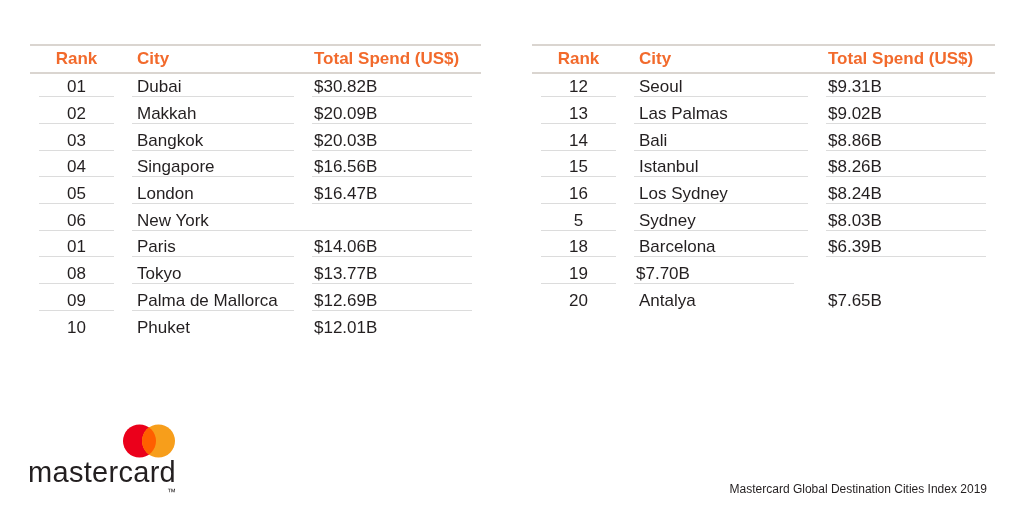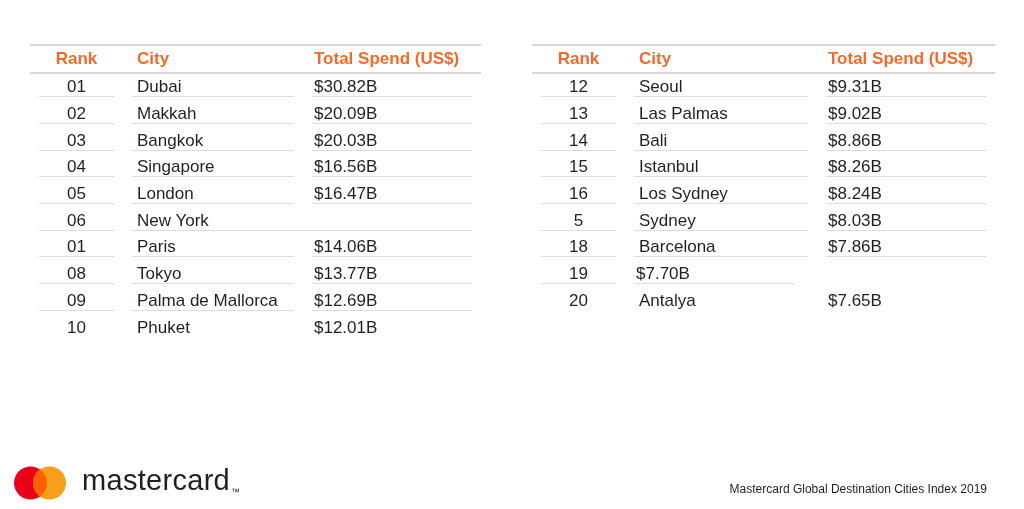--- a/index.html
+++ b/index.html
@@ -25,21 +25,21 @@
 
   .th { color:var(--accent,#f26a2c); font-weight:700; }
 
   .tbody .trow { height:26.7px; }
   .tbody .cell { color:var(--text,#231f20); position:relative; }
   .tbody .trow:not(:last-child) .cell::after {
     content:""; position:absolute; left:9px; right:9px; bottom:0; height:1px;
     background:var(--line-light,#dcdcdc);
   }
 
-  .logo { position:absolute; left:13px; bottom:9px; display:flex; align-items:flex-start; }
+  .logo { position:absolute; left:13px; bottom:9px; display:flex; align-items:flex-end;flex-direction:column; }
   .logo svg { display:block; }
   .wordmark {
     margin-left:15px; font-size:29px; line-height:1; letter-spacing:0.3px;
     color:var(--text,#231f20);
   }
   .tm { font-size:9px; color:var(--text,#231f20); align-self:flex-end; margin:0 0 3px 1px; }
 
   .caption {
     position:absolute; right:37px; bottom:13px;
     font-size:12px; color:var(--text,#231f20);
@@ -261,21 +261,21 @@
   </div>
 
   <div class="trow">
     <div class="cell rank">
             <span>18</span>
           </div>
     <div class="cell city">
             <span>Barcelona</span>
           </div>
     <div class="cell spend">
-            <span>$7.86B</span>
+            <span>$6.39B</span>
           </div>
   </div>
 
   <div class="trow">
     <div class="cell rank">
             <span>19</span>
           </div>
     <div class="cell spend">
             <span>$7.70B</span>
           </div>

